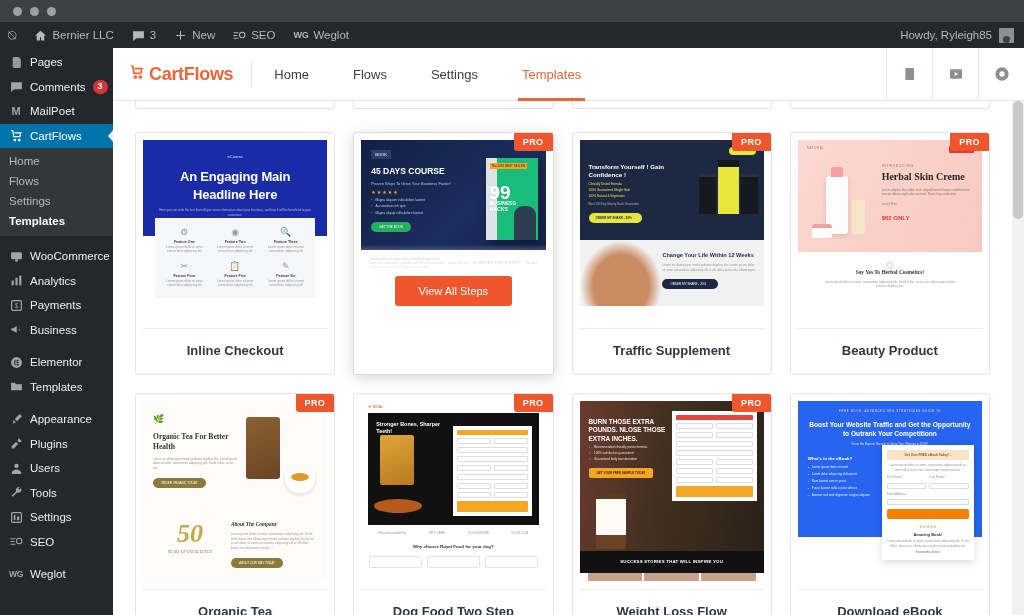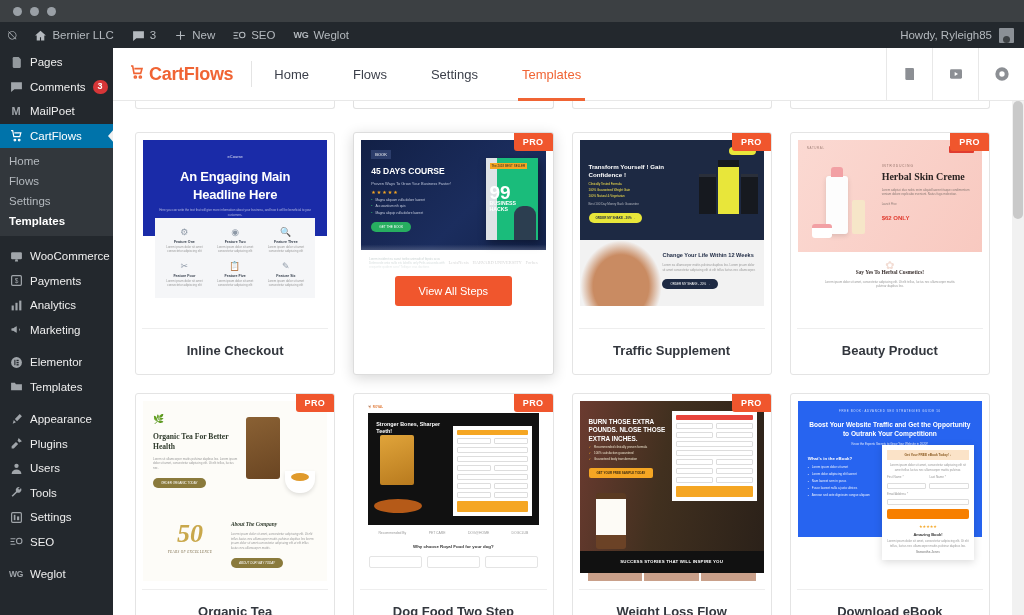--- a/index.html
+++ b/index.html
@@ -436,46 +436,46 @@
             <path d="M10 17l-1 4h6l-1-4z"></path>
           </svg>
         </span>
       <span class="mi-txt">WooCommerce</span>
     </div>
 
 
     <div class="menu-item">
       <span class="mi-ico">
           <svg class="ico-svg" viewBox="0 0 24 24">
-            <rect x="3" y="3" width="18" height="18" rx="2" fill="none" stroke="currentColor" stroke-width="2.2"></rect>
-            <text x="12" y="17" font-size="12" text-anchor="middle" fill="currentColor">$</text>
-          </svg>
-        </span>
-      <span class="mi-txt">Payments</span>
-    </div>
-
-    <div class="menu-item">
-      <span class="mi-ico">
-          <svg class="ico-svg" viewBox="0 0 24 24">
             <rect x="3" y="12" width="4" height="9"></rect>
             <rect x="10" y="7" width="4" height="14"></rect>
             <rect x="17" y="3" width="4" height="18"></rect>
           </svg>
         </span>
       <span class="mi-txt">Analytics</span>
     </div>
 
     <div class="menu-item">
       <span class="mi-ico">
           <svg class="ico-svg" viewBox="0 0 24 24">
+            <rect x="3" y="3" width="18" height="18" rx="2" fill="none" stroke="currentColor" stroke-width="2.2"></rect>
+            <text x="12" y="17" font-size="12" text-anchor="middle" fill="currentColor">$</text>
+          </svg>
+        </span>
+      <span class="mi-txt">Payments</span>
+    </div>
+
+    <div class="menu-item">
+      <span class="mi-ico">
+          <svg class="ico-svg" viewBox="0 0 24 24">
             <path d="M3 10v4h3l6 4V6l-6 4zM17 9a4 4 0 010 6"></path>
             <path d="M3 10v4h3l6 4V6l-6 4z"></path>
           </svg>
         </span>
-      <span class="mi-txt">Marketing</span>
+      <span class="mi-txt">Business</span>
     </div>
 
     <div class="menu-sep"></div>
 
     <div class="menu-item">
       <span class="mi-ico">
           <svg class="ico-svg" viewBox="0 0 24 24">
             <circle cx="12" cy="12" r="10"></circle>
             <rect x="8" y="7" width="2" height="10" fill="#23282d"></rect>
             <rect x="12" y="7" width="4" height="2.5" fill="#23282d"></rect>

